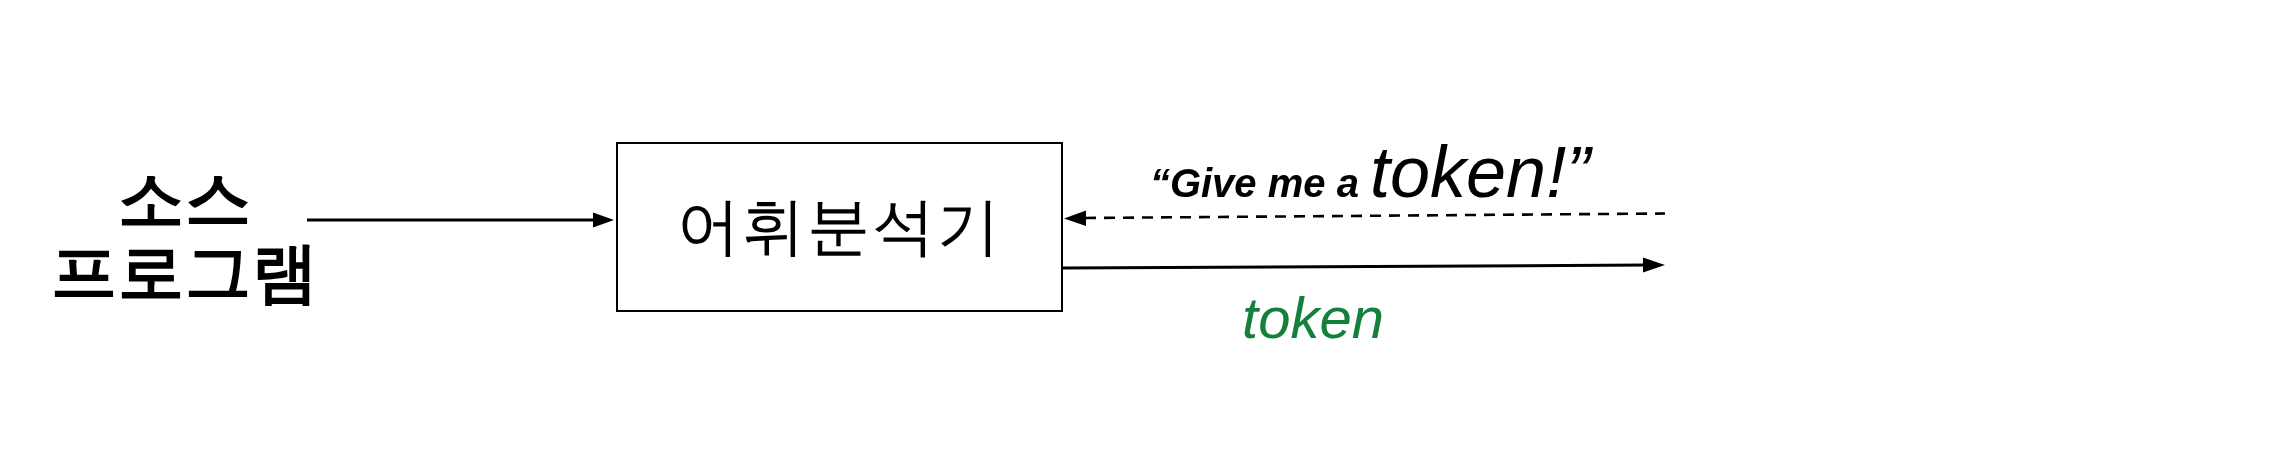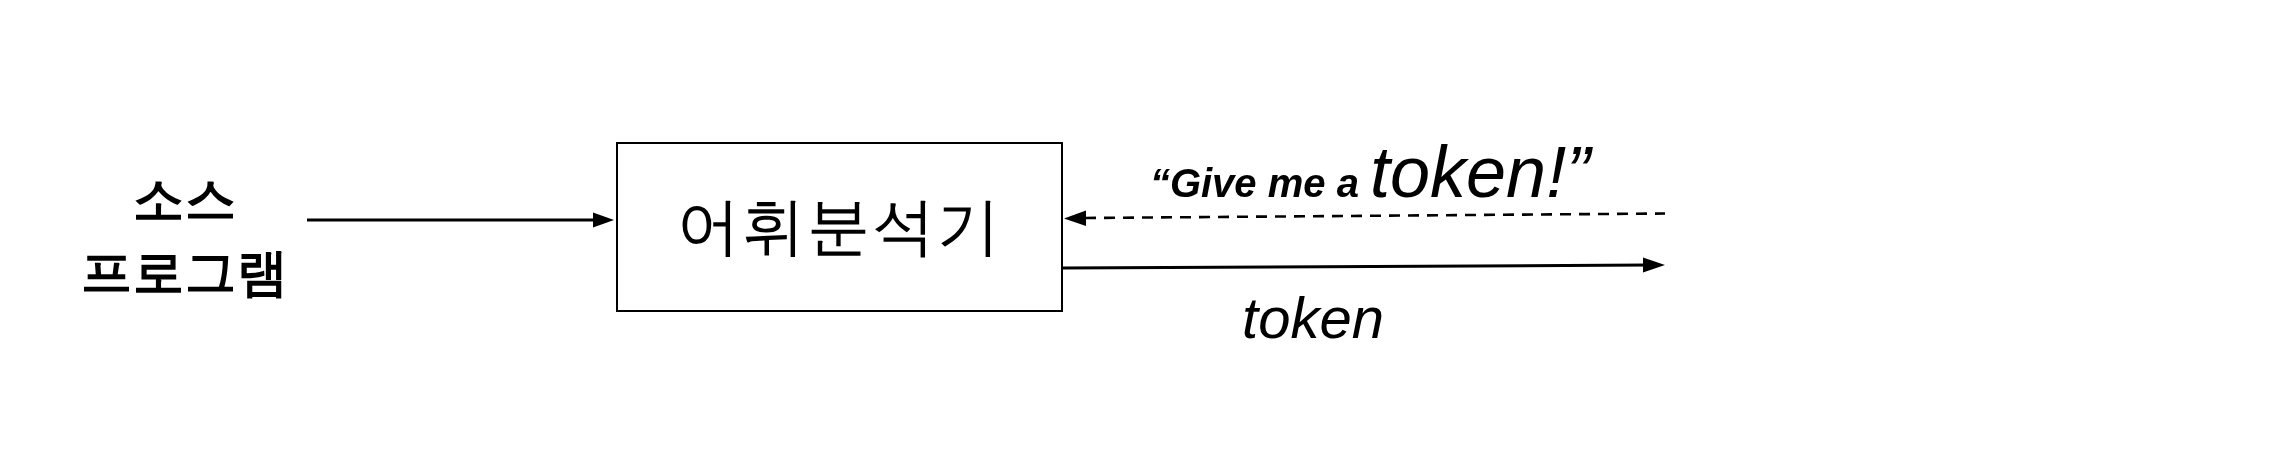--- a/index.html
+++ b/index.html
@@ -30,21 +30,21 @@
   .arrow-line.thin { stroke-width: 2.6; }
   .arrow-line.dashed { stroke-dasharray: 11 8; }
   .arrow-head { fill: #000000; stroke: none; }
 
   .source-label {
     position: absolute;
     left: 33px;
     top: 163px;
     width: 304px;
     text-align: center;
-    font-size: 51px;
+    font-size: 66px;
     font-weight: 700;
     line-height: 73px;
     color: #000000;
     letter-spacing: 1px;
     white-space: nowrap;
   }
 
   .node-box {
     position: absolute;
     box-sizing: border-box;
@@ -103,21 +103,21 @@
 
   .token-label {
     position: absolute;
     left: 1163px;
     top: 284px;
     width: 300px;
     text-align: center;
     font-style: italic;
     font-size: 58px;
     font-weight: 500;
-    color: #000000;
+    color: #15803d;
     white-space: nowrap;
   }
 </style>
 </head>
 <body>
 
 <div class="canvas">
 
   <svg class="arrow-layer" viewBox="0 0 2284 450">
 

